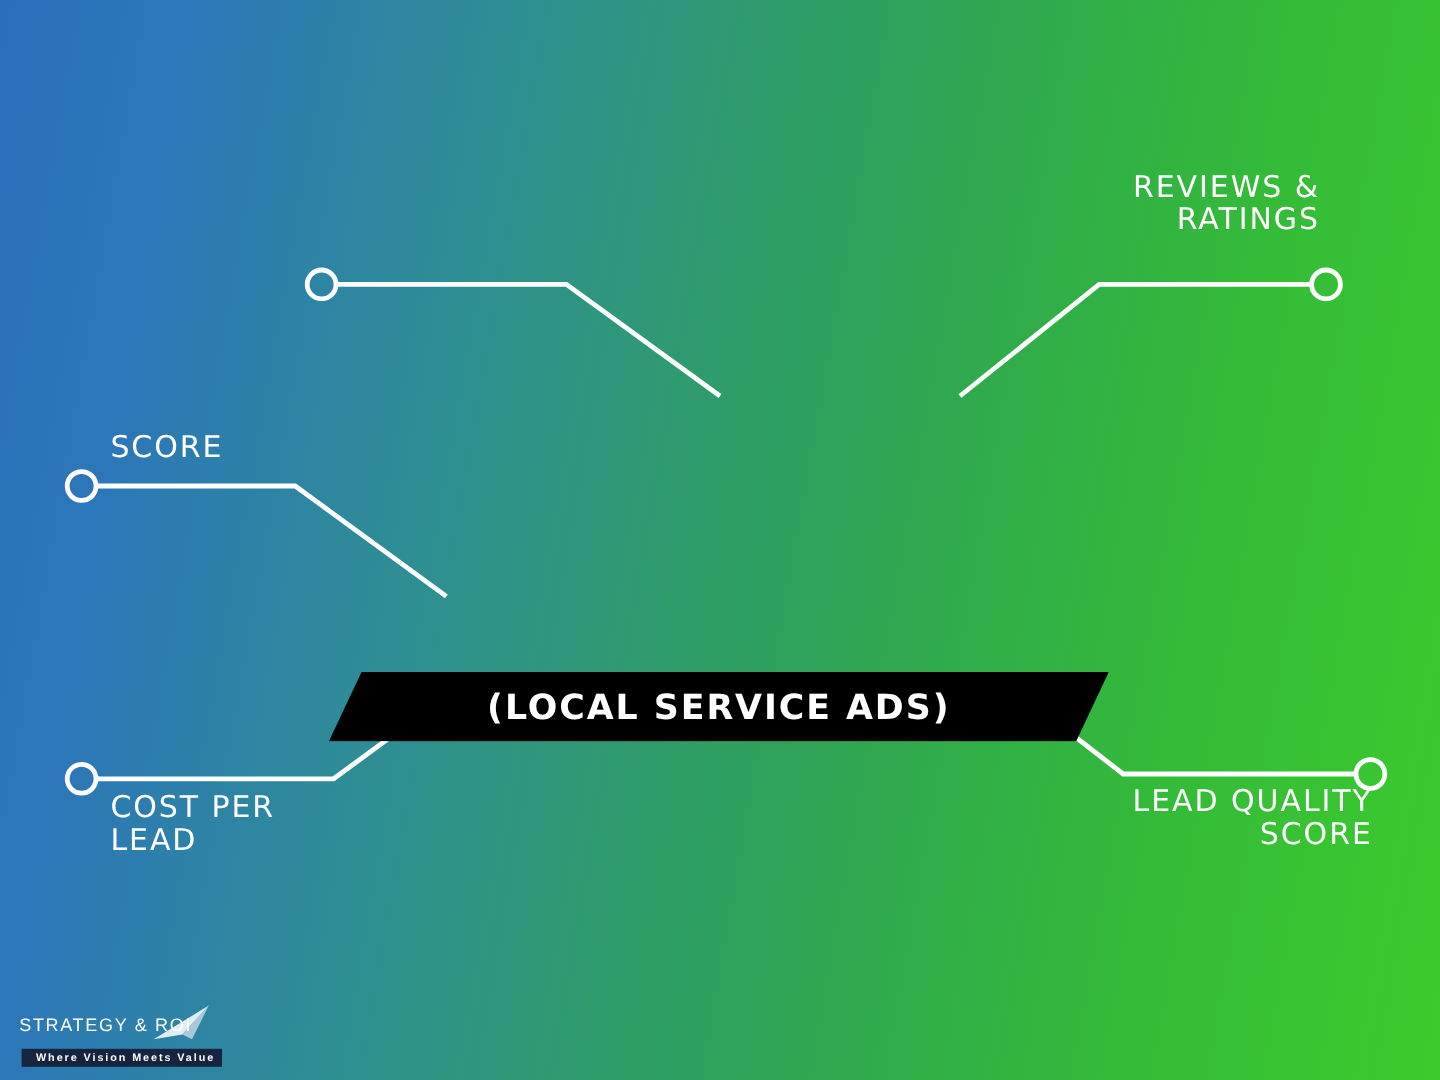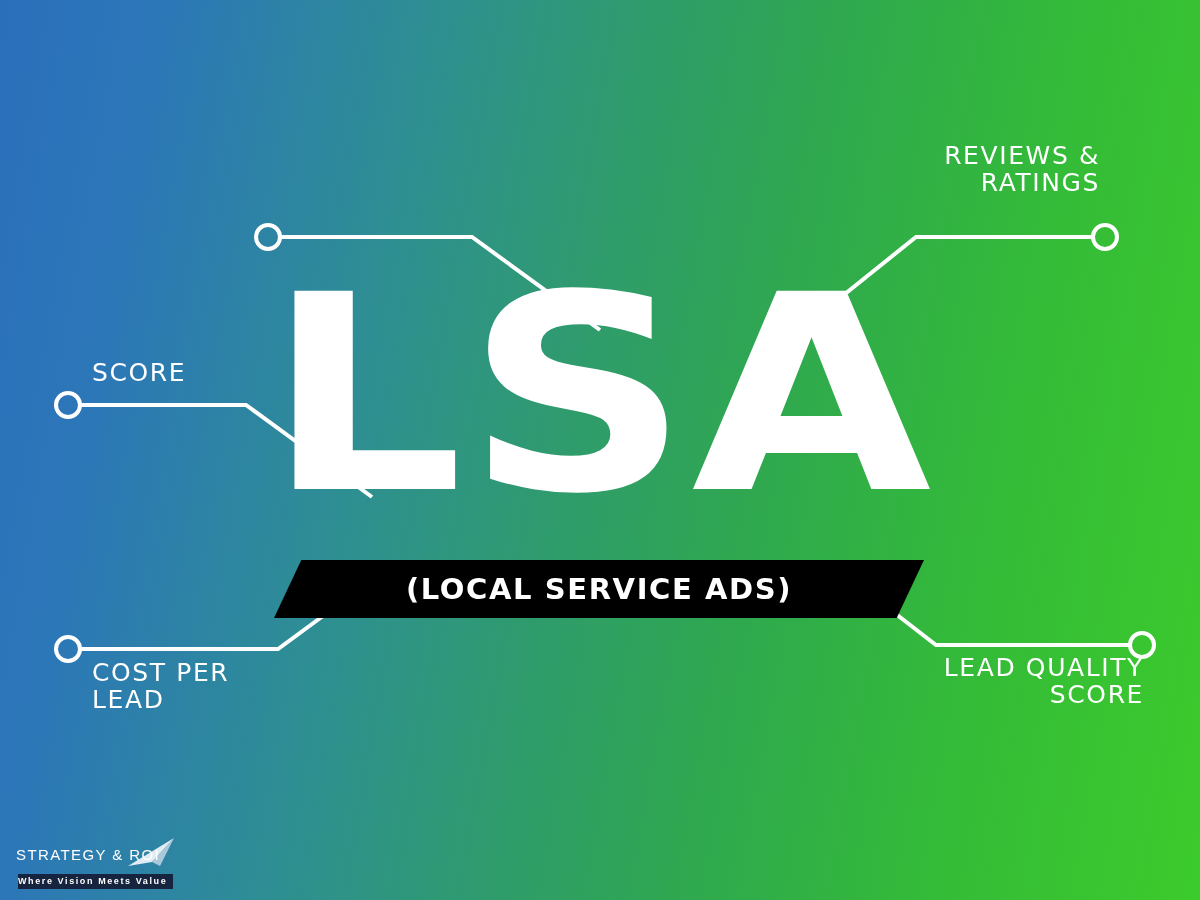--- a/index.html
+++ b/index.html
@@ -107,21 +107,21 @@
   .logo-tag {
     position: absolute;
     left: 2px;
     top: 34px;
     background: #16243f;
     color: #ffffff;
     font-family: "Liberation Sans", sans-serif;
     font-weight: 700;
     font-size: 9px;
     letter-spacing: 1.6px;
-    padding: 2px 6px 3px 0;
+    padding: 2px 6px 3px 12px;
     white-space: nowrap;
   }
   .logo-plane {
     position: absolute;
     left: 108px;
     top: -4px;
     width: 54px;
     height: 34px;
   }
 </style>
@@ -145,23 +145,20 @@
     </g>
     <g fill="none" stroke="#ffffff" stroke-width="4">
       <circle cx="68" cy="405" r="12"></circle>
       <circle cx="68" cy="649" r="12"></circle>
       <circle cx="268" cy="237" r="12"></circle>
       <circle cx="1105" cy="237" r="12"></circle>
       <circle cx="1142" cy="645" r="12"></circle>
     </g>
   </svg>
 
-  <div class="lsa-wrap">
-    <span class="lsa">LSA</span>
-  </div>
 
   <div class="banner">
     <span class="banner-text">(LOCAL SERVICE ADS)</span>
   </div>
 
   <div class="node-label lbl-reviews">REVIEWS &amp;
 RATINGS</div>
   <div class="node-label lbl-leads">SCORE</div>
   <div class="node-label lbl-quality">LEAD QUALITY
 SCORE</div>

